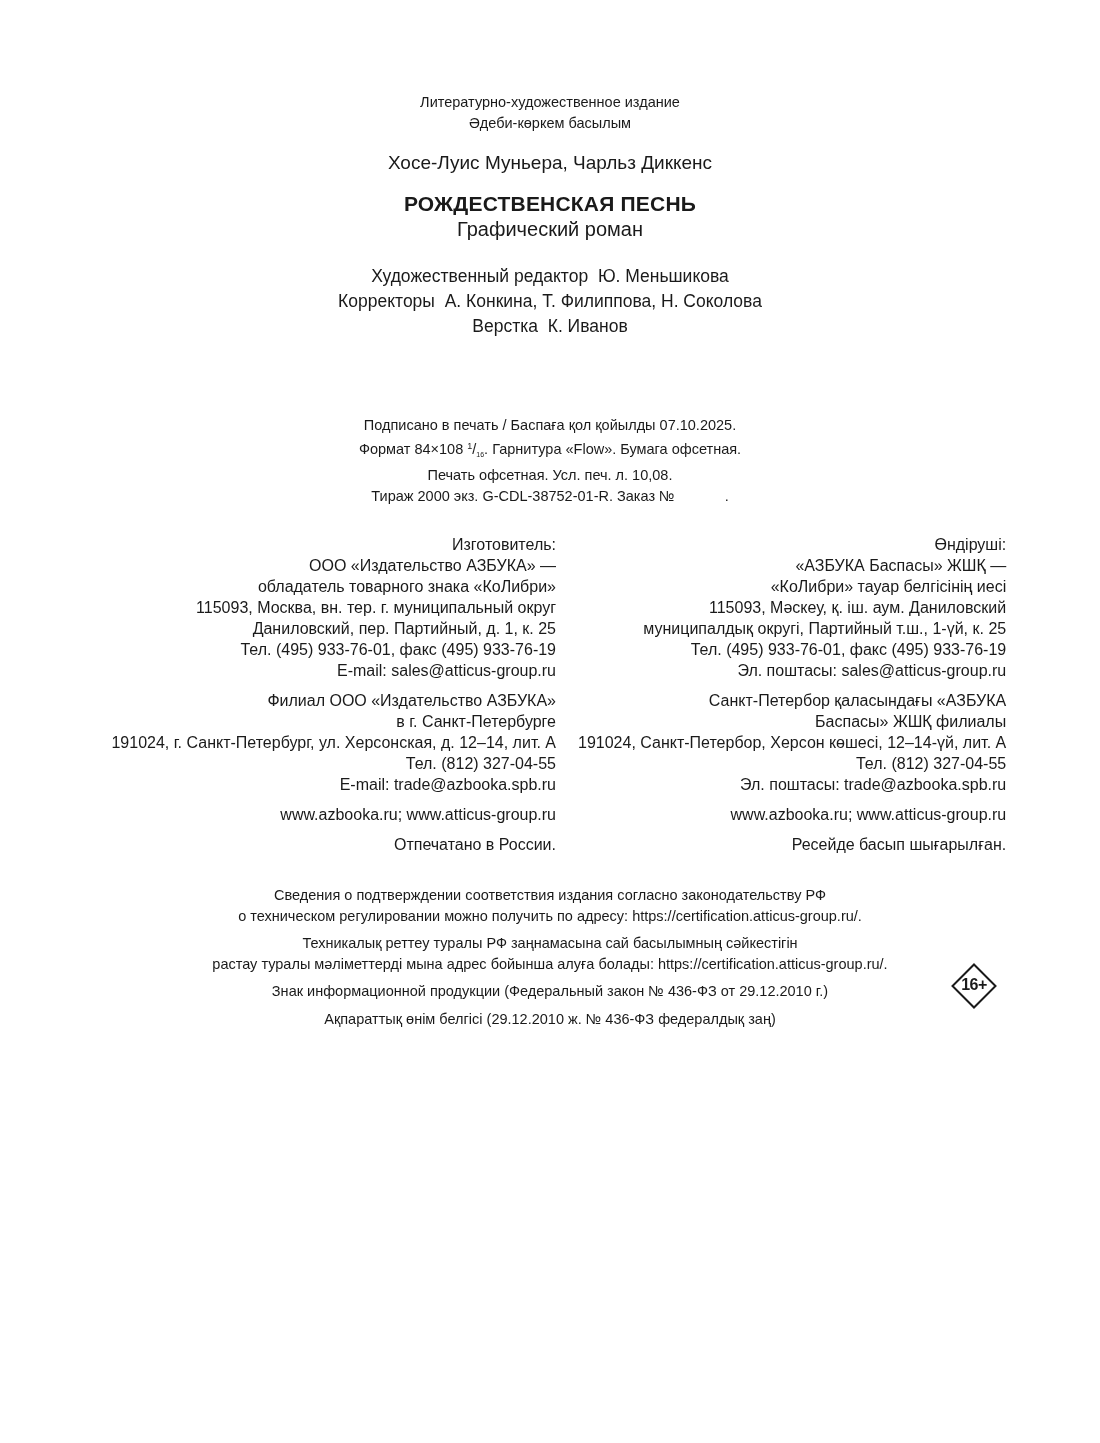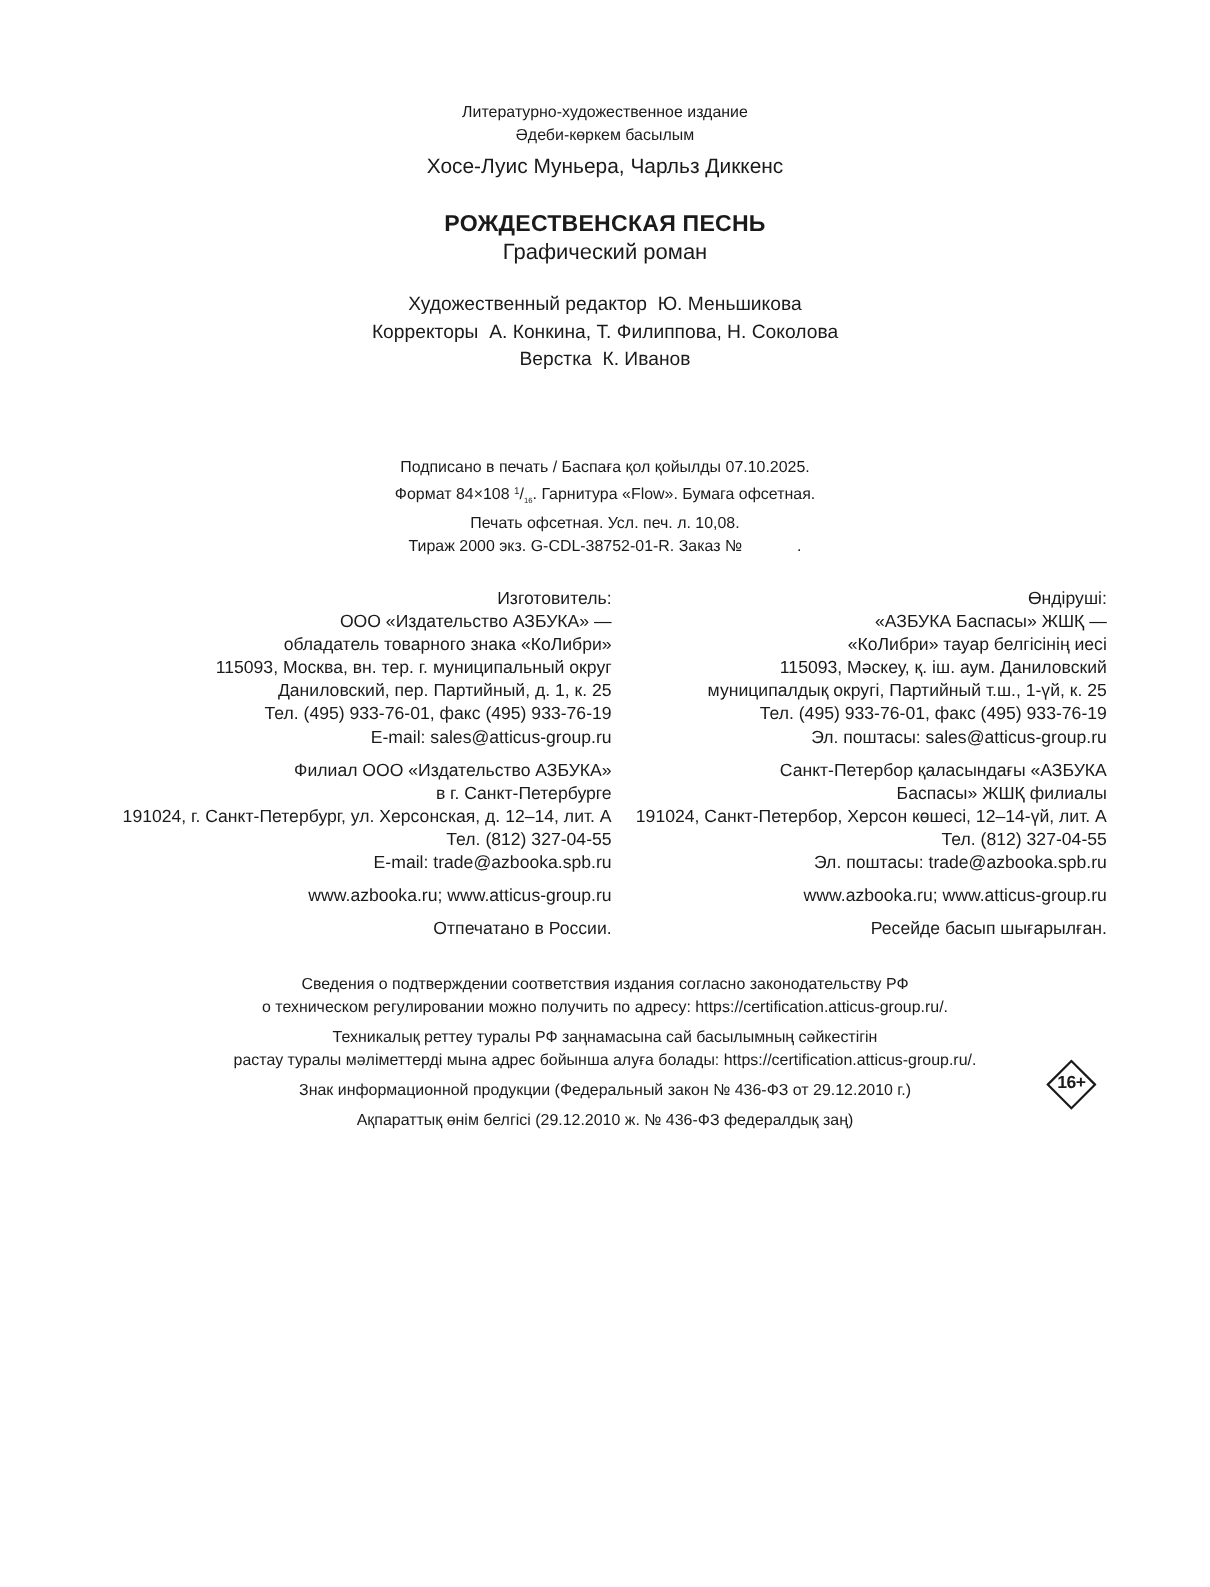--- a/index.html
+++ b/index.html
@@ -27,21 +27,21 @@
       font-size: 16px; font-weight: bold; line-height: 20px; letter-spacing: -0.5px; }
   </style>
 </head>
 <body>
 
 <div class="page">
 
   <div class="center type-line" style="top:92px;">Литературно-художественное издание</div>
   <div class="center type-line" style="top:113px;">Әдеби-көркем басылым</div>
 
-  <div class="center authors" style="top:140px;">Хосе-Луис Муньера, Чарльз Диккенс</div>
+  <div class="center authors" style="top:151px;">Хосе-Луис Муньера, Чарльз Диккенс</div>
 
   <div class="center title" style="top:191px;">РОЖДЕСТВЕНСКАЯ ПЕСНЬ</div>
   <div class="center subtitle" style="top:217px;">Графический роман</div>
 
   <div class="center credits" style="top:264px;">
     <div><span>Художественный редактор</span>&nbsp;&nbsp;<span>Ю. Меньшикова</span></div>
     <div><span>Корректоры</span>&nbsp;&nbsp;<span>А. Конкина, Т. Филиппова, Н. Соколова</span></div>
     <div><span>Верстка</span>&nbsp;&nbsp;<span>К. Иванов</span></div>
   </div>
 

